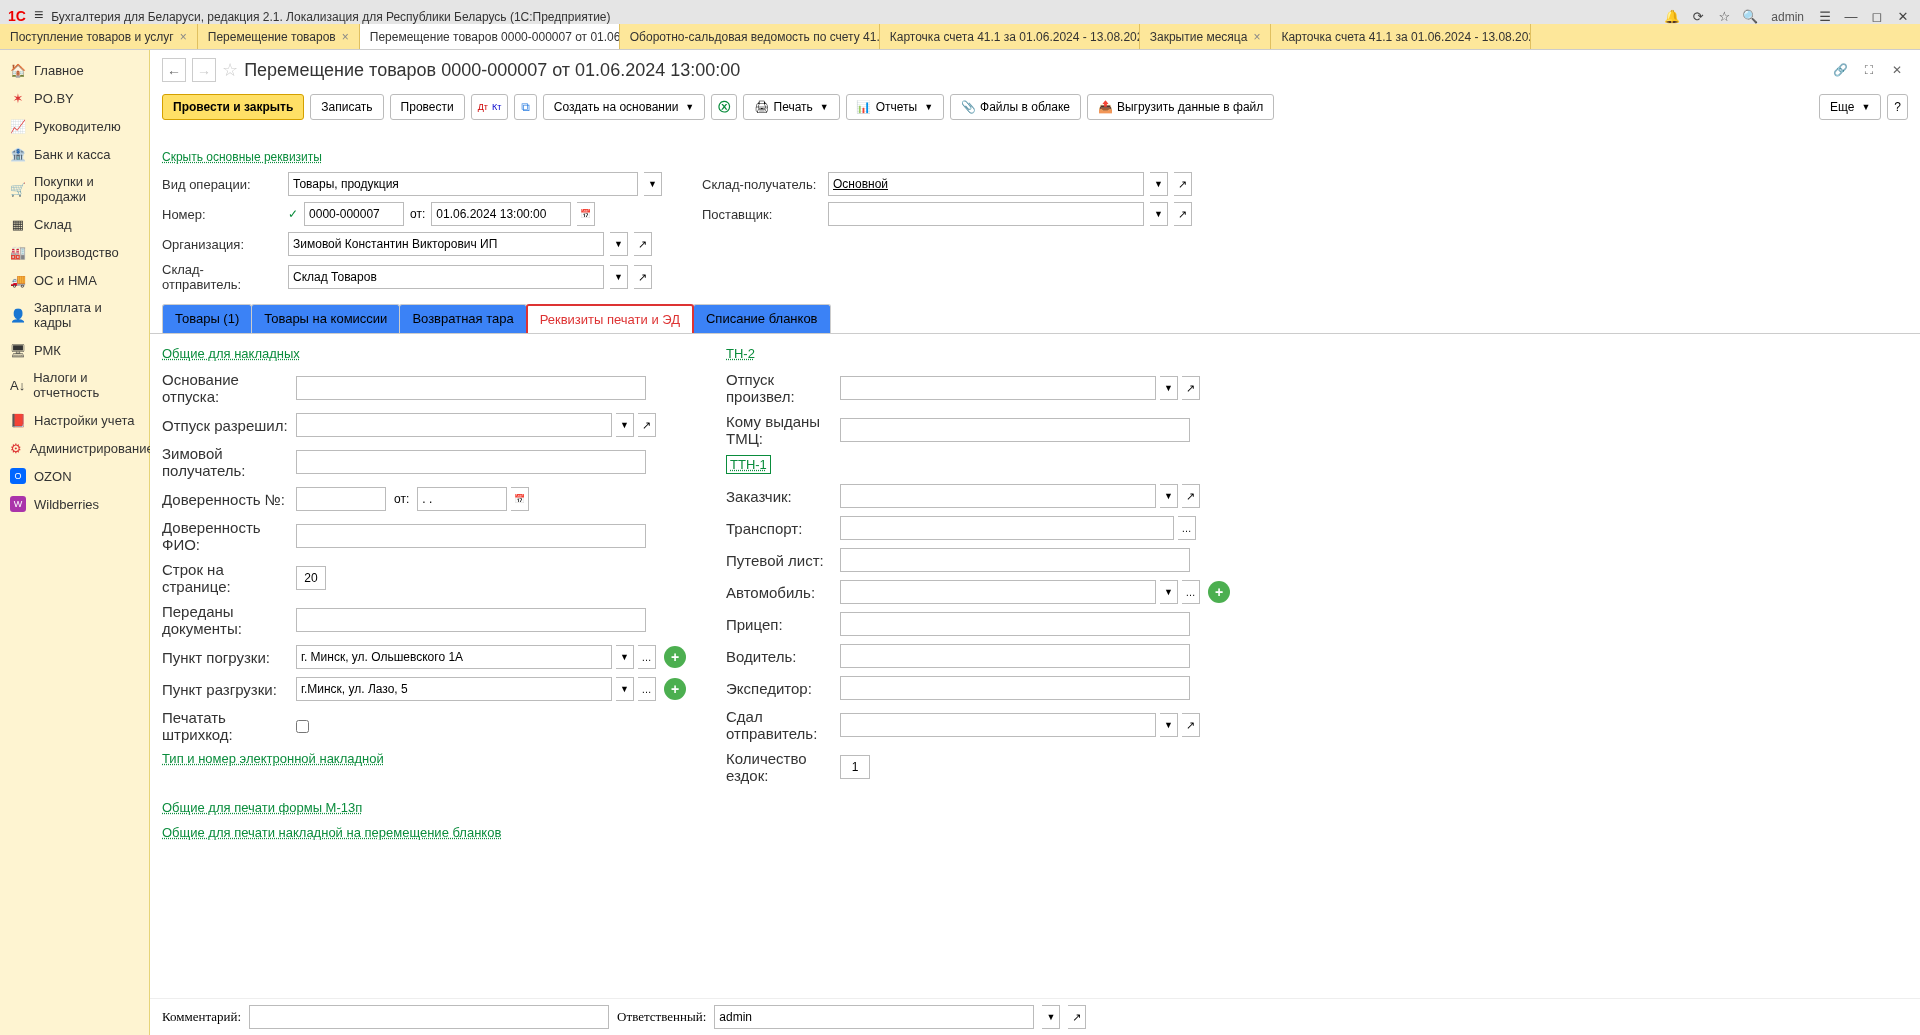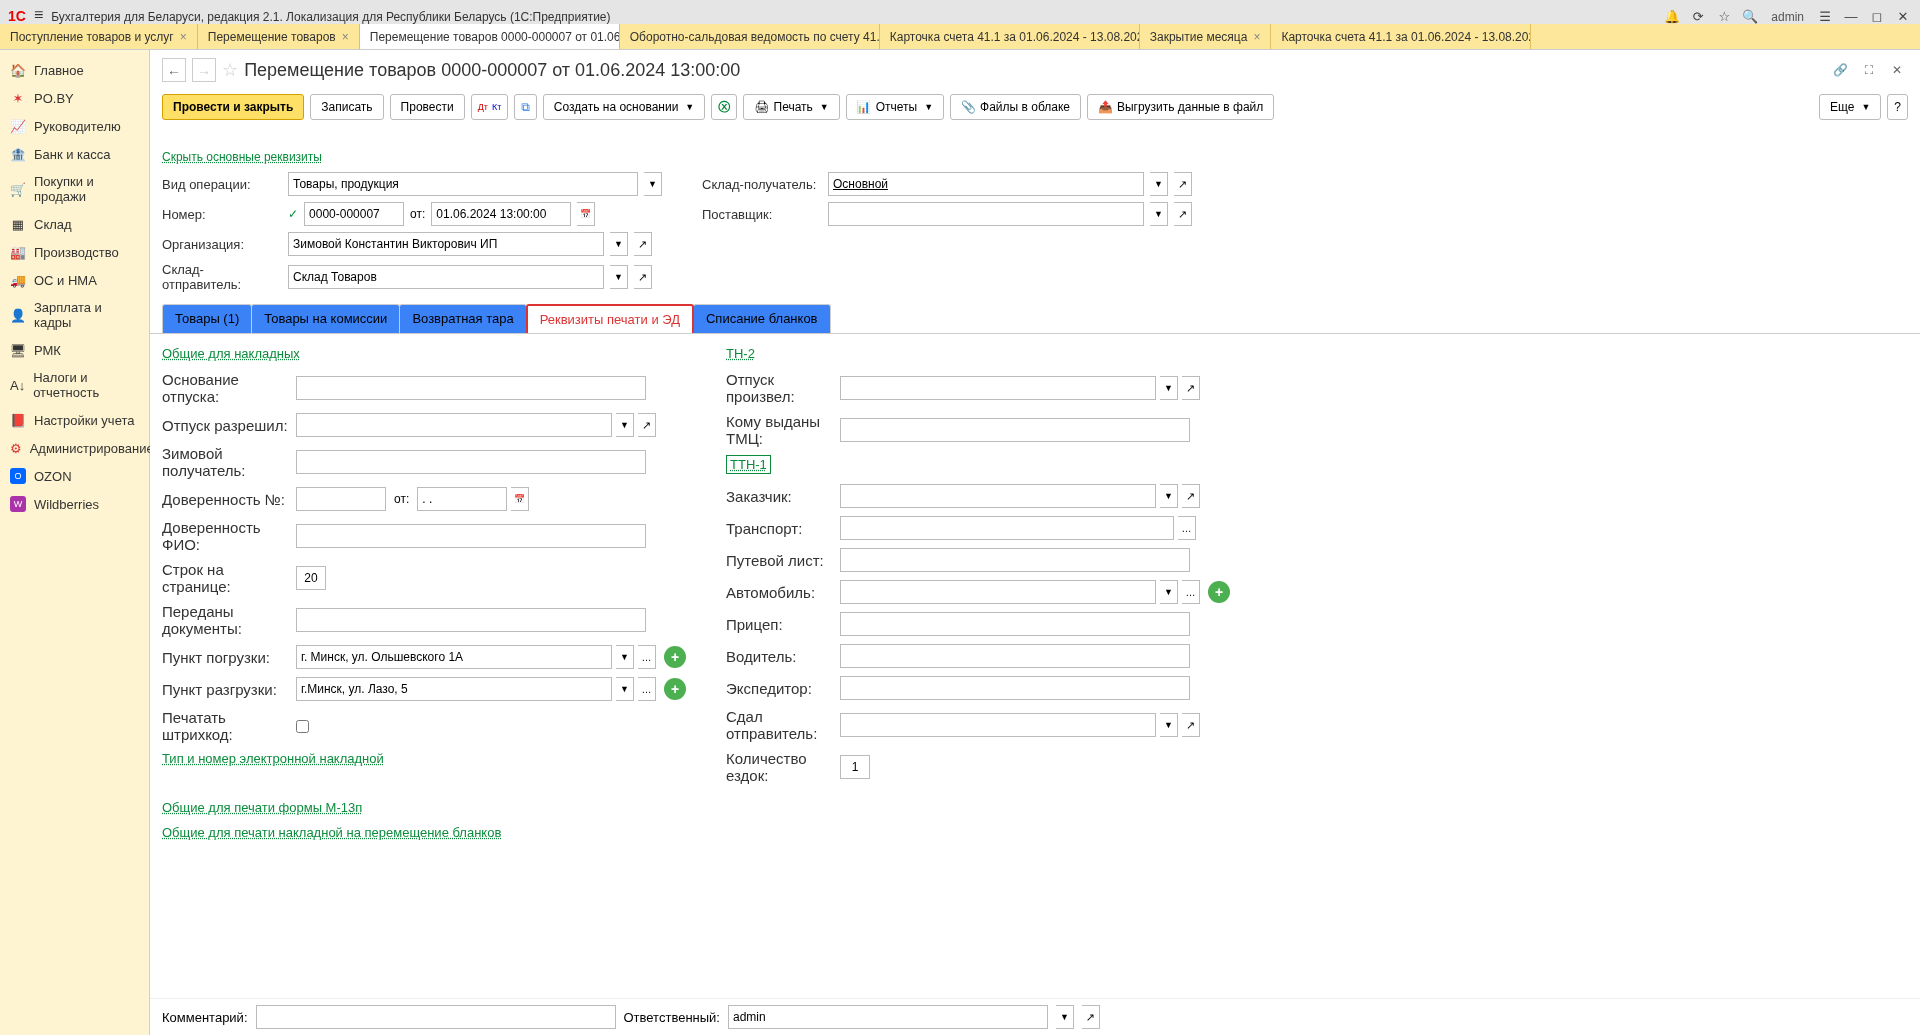--- a/index.html
+++ b/index.html
@@ -71,21 +71,21 @@
 .field-label { width: 130px; font-size: 15px; color: #333; }
 .field-input { height: 24px; border: 1px solid #bbb; padding: 0 4px; font-size: 12px; }
 .fw-350 { width: 350px; }
 .fw-90 { width: 90px; }
 .fw-30 { width: 30px; text-align: center; }
 .add-btn { width: 22px; height: 22px; background: #4caf50; color: #fff; border-radius: 50%; border: none; cursor: pointer; font-size: 14px; font-weight: bold; display: inline-flex; align-items: center; justify-content: center; margin-left: 4px; }
 .dots-btn { width: 18px; height: 24px; border: 1px solid #bbb; border-left: none; background: #fff; cursor: pointer; font-size: 10px; }
 
 
 .footer { padding: 6px 12px; display: flex; align-items: center; gap: 8px; border-top: 1px solid #eee; }
-.footer-label { font-size: 13px; }
+.footer-label { font-size: 13px; font-family: Liberation Serif, serif; }
 .footer-input { flex: 0 0 360px; height: 24px; border: 1px solid #bbb; padding: 0 4px; }
 .icon-green { color: #0a8c3c; }
 .icon-red { color: #d33; }
 </style>
 </head>
 <body>
 
 <div class="titlebar">
   <span class="logo">1С</span>
   <span class="menu-icon">≡</span>

